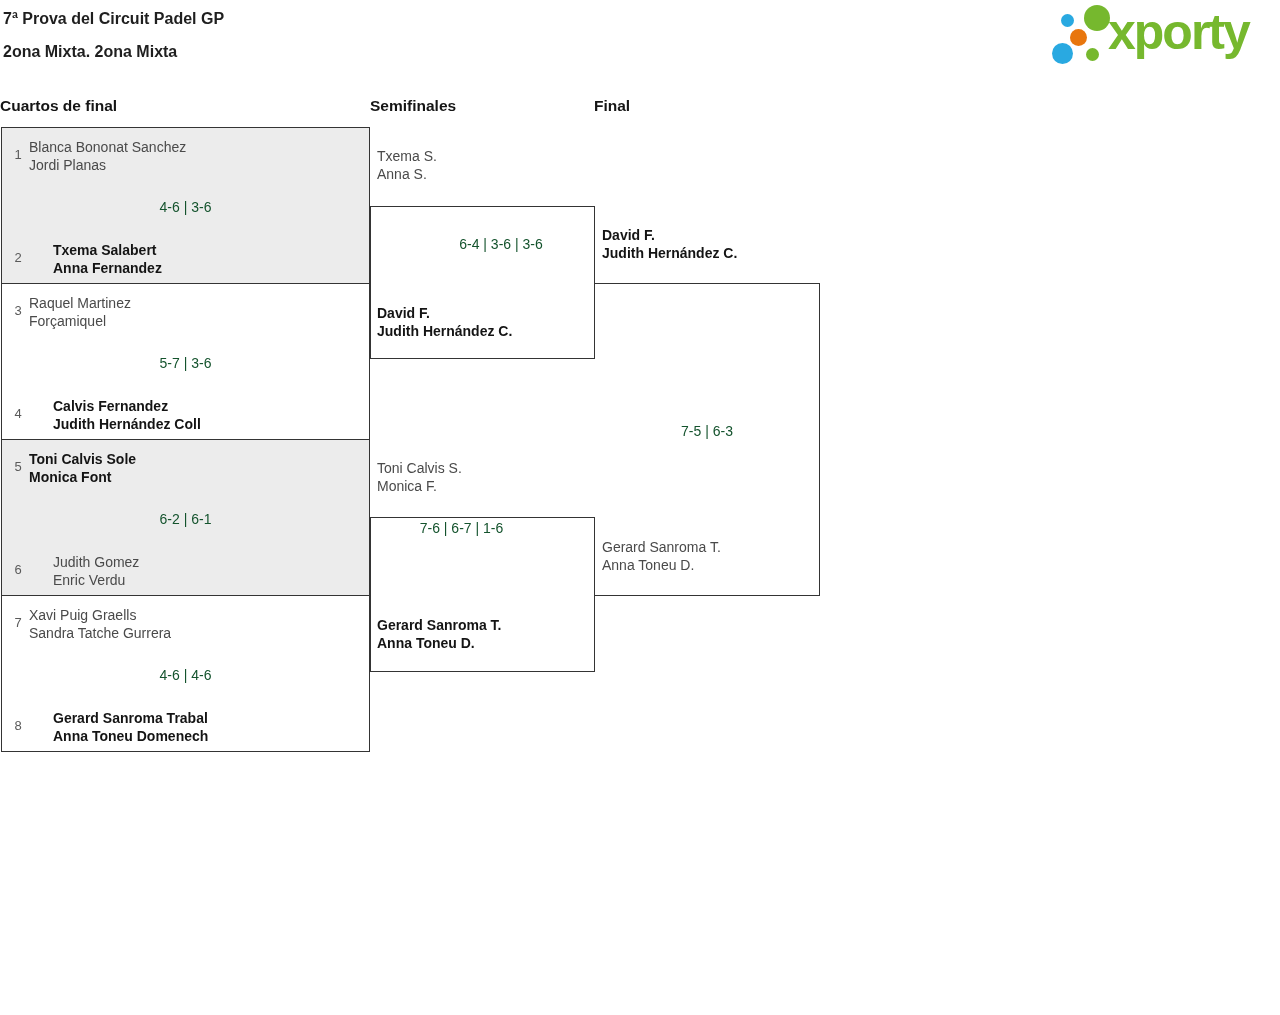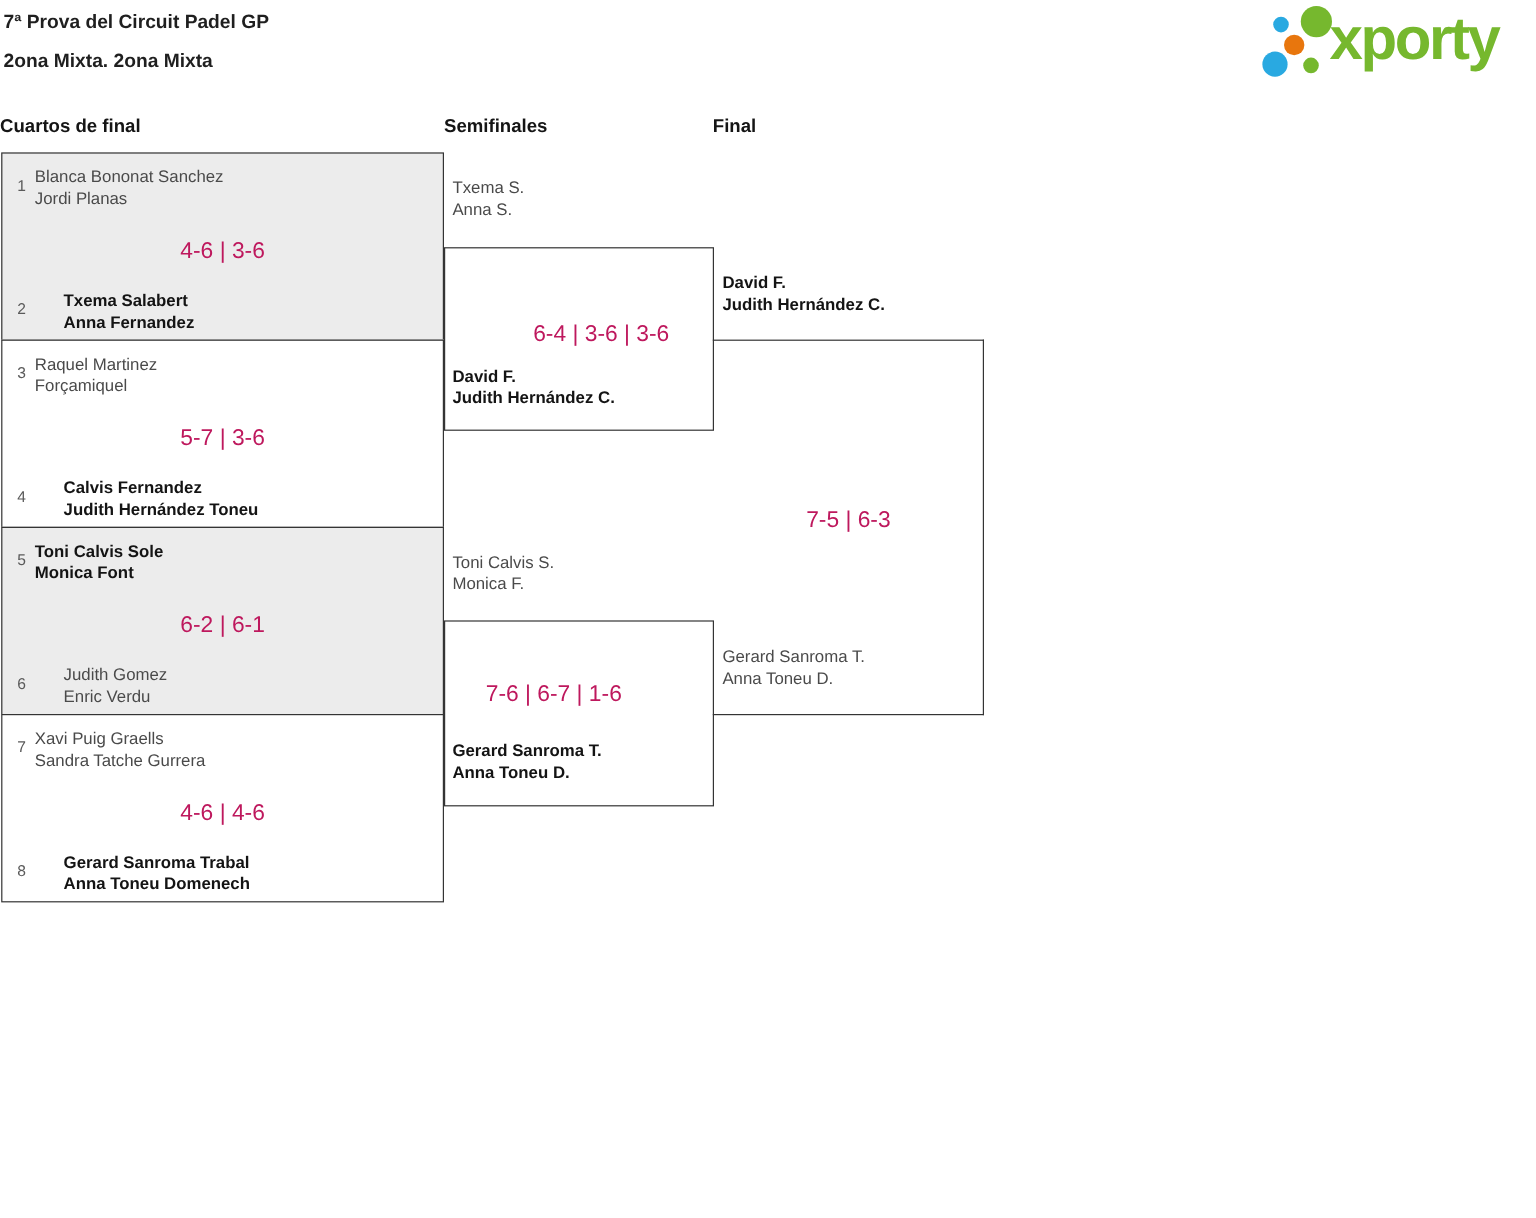--- a/index.html
+++ b/index.html
@@ -37,37 +37,37 @@
   }
   .qf-match.shaded{background:#ececec;}
   .seed{position:absolute;left:8px;font-size:13px;color:#5a5a5a;width:16px;text-align:center;}
   .seed-top{top:19px;}
   .seed-bottom{top:122px;}
   .team{font-size:14px;line-height:18px;color:#4a4a4a;}
   .team.winner{font-weight:700;color:#141414;}
   .team-line{display:block;}
   .row-top{position:absolute;left:27px;top:10px;}
   .row-bottom{position:absolute;left:27px;top:113px;margin-left:24px;}
-  .score{font-size:19px;color:#be185d;text-align:center;}
+  .score{font-size:14px;color:#14532d;text-align:center;}
   .qf-score{position:absolute;left:0;top:71px;width:100%;}
   
   .sf-box{box-sizing:border-box;border:1px solid #343434;background:transparent;}
   .sf1{left:370px;top:206px;width:225px;height:153px;}
   .sf2{left:370px;top:517px;width:225px;height:155px;}
   .final-box{
     left:594px;top:283px;width:226px;height:313px;box-sizing:border-box;
     border:1px solid #343434;border-left:none;background:transparent;
   }
   
   .lbl{width:216px;}
   .sf1-top{left:377px;top:147px;}
-  .sf1-score{left:370px;top:236px;width:262px;margin-top:32px;}
+  .sf1-score{left:370px;top:236px;width:262px;}
   .sf1-bottom{left:377px;top:304px;}
   .sf2-top{left:377px;top:459px;}
-  .sf2-score{left:370px;top:568px;width:183px;}
+  .sf2-score{left:370px;top:520px;width:183px;}
   .sf2-bottom{left:377px;top:616px;}
   .f-top{left:602px;top:226px;}
   .f-score{left:594px;top:391px;width:226px;margin-top:32px;}
   .f-bottom{left:602px;top:538px;}
 </style>
 </head>
 <body>
 
 <div class="abs page-title">
   <div>7ª Prova del Circuit Padel GP</div>
@@ -104,21 +104,21 @@
 <div class="abs qf-match" style="top:283px">
   <div class="seed seed-top">3</div>
   <div class="team row-top">
     <span class="team-line">Raquel Martinez</span>
     <span class="team-line">Forçamiquel</span>
   </div>
   <div class="score qf-score">5-7 | 3-6</div>
   <div class="seed seed-bottom">4</div>
   <div class="team row-bottom winner">
     <span class="team-line">Calvis Fernandez</span>
-    <span class="team-line">Judith Hernández Toneu</span>
+    <span class="team-line">Judith Hernández Coll</span>
   </div>
 </div>
 
 <div class="abs qf-match shaded" style="top:439px">
   <div class="seed seed-top">5</div>
   <div class="team row-top winner">
     <span class="team-line">Toni Calvis Sole</span>
     <span class="team-line">Monica Font</span>
   </div>
   <div class="score qf-score">6-2 | 6-1</div>

